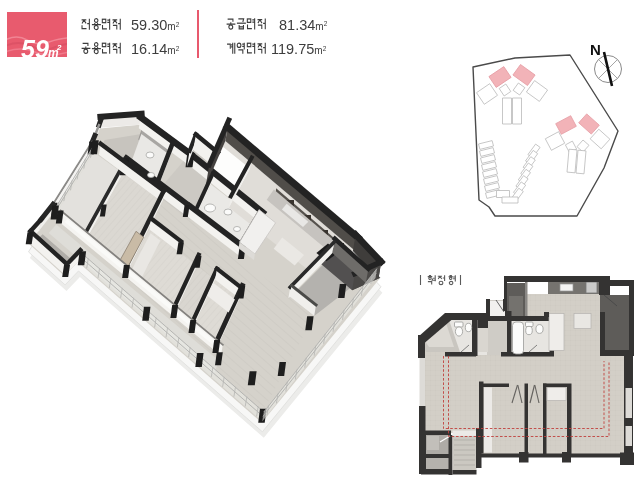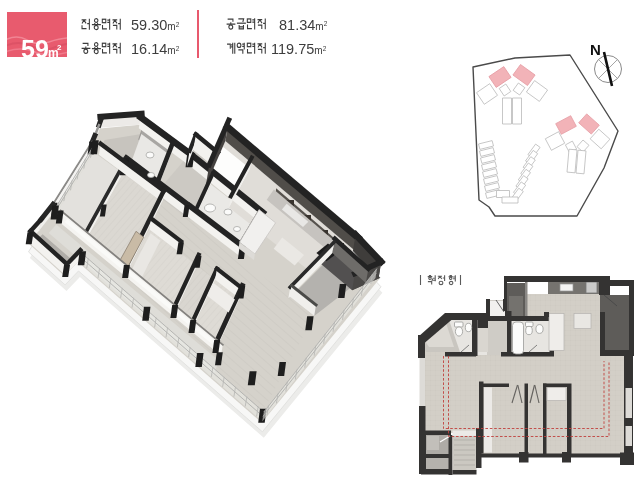--- a/index.html
+++ b/index.html
@@ -2,21 +2,21 @@
 <html><head><meta charset="utf-8">
 <style>
 html,body{margin:0;padding:0;background:#fff;}
 #page{position:relative;width:640px;height:480px;overflow:hidden;background:#fff;
   font-family:"Liberation Sans",sans-serif;}
 .abs{position:absolute;}
 </style></head>
 <body>
 <div id="page">
 
-<div class="abs" id="badge" style="left:7px;top:12px;width:60px;height:45px;background:#e85b6e;overflow:hidden;">
+<div class="abs" id="badge" style="left:7px;top:12px;width:60px;height:45px;background:#e85b6e;overflow:hidden;font-style:italic;">
 <svg width="60" height="45" style="position:absolute;left:0;top:0">
 <path d="M-2,28 Q10,22 20,28 T42,30 T62,26" fill="none" stroke="#f3909e" stroke-width="1.5" opacity="0.8"></path>
 <path d="M-2,34 Q12,28 24,34 T46,36 T62,32" fill="none" stroke="#d94f63" stroke-width="2" opacity="0.7"></path>
 <path d="M-2,40 Q14,34 28,40 T62,40" fill="none" stroke="#f3909e" stroke-width="1.5" opacity="0.6"></path>
 <text x="14" y="46" font-family="Liberation Sans, sans-serif" font-weight="bold" font-size="25" fill="#fff">59</text>
 <text x="41" y="45" font-family="Liberation Sans, sans-serif" font-weight="bold" font-size="12" fill="#fff">m</text>
 <text x="50" y="38" font-family="Liberation Sans, sans-serif" font-weight="bold" font-size="8" fill="#fff">2</text>
 </svg>
     </div>
 

